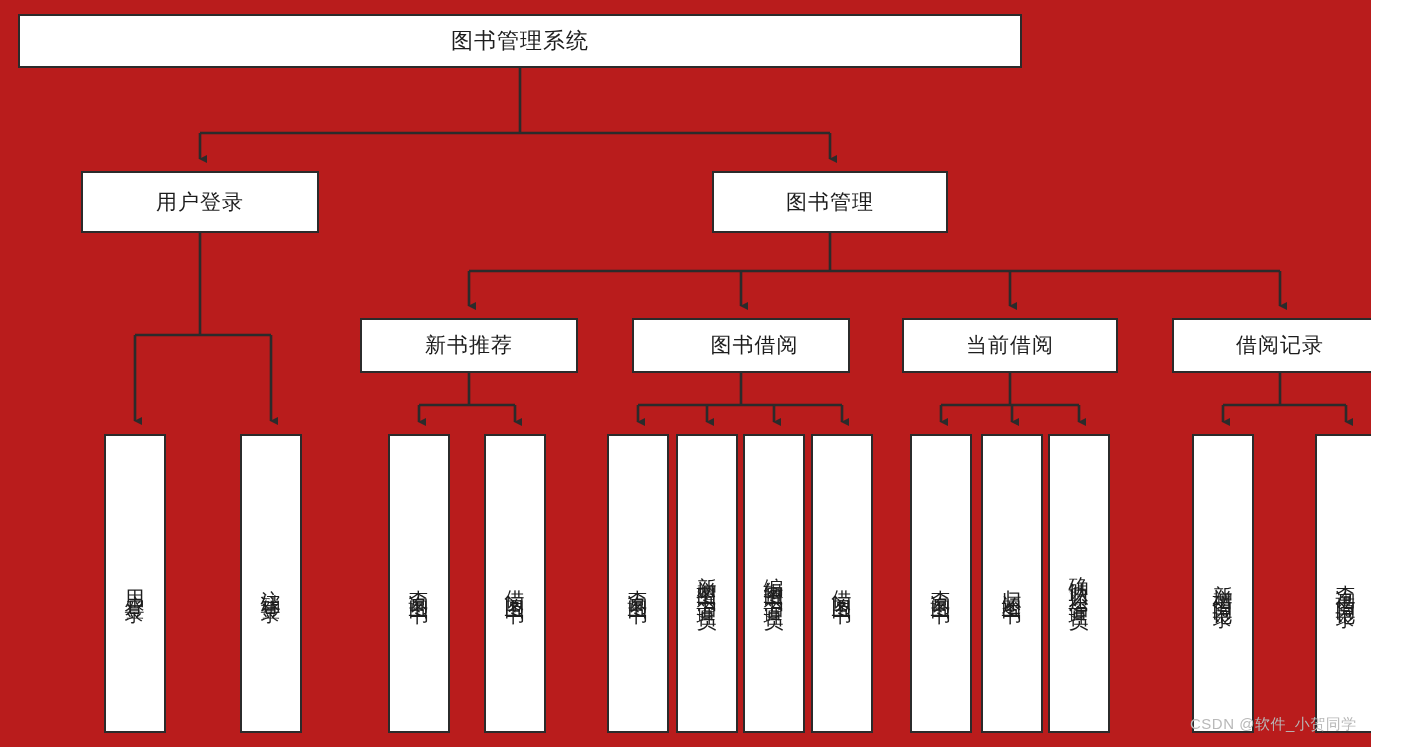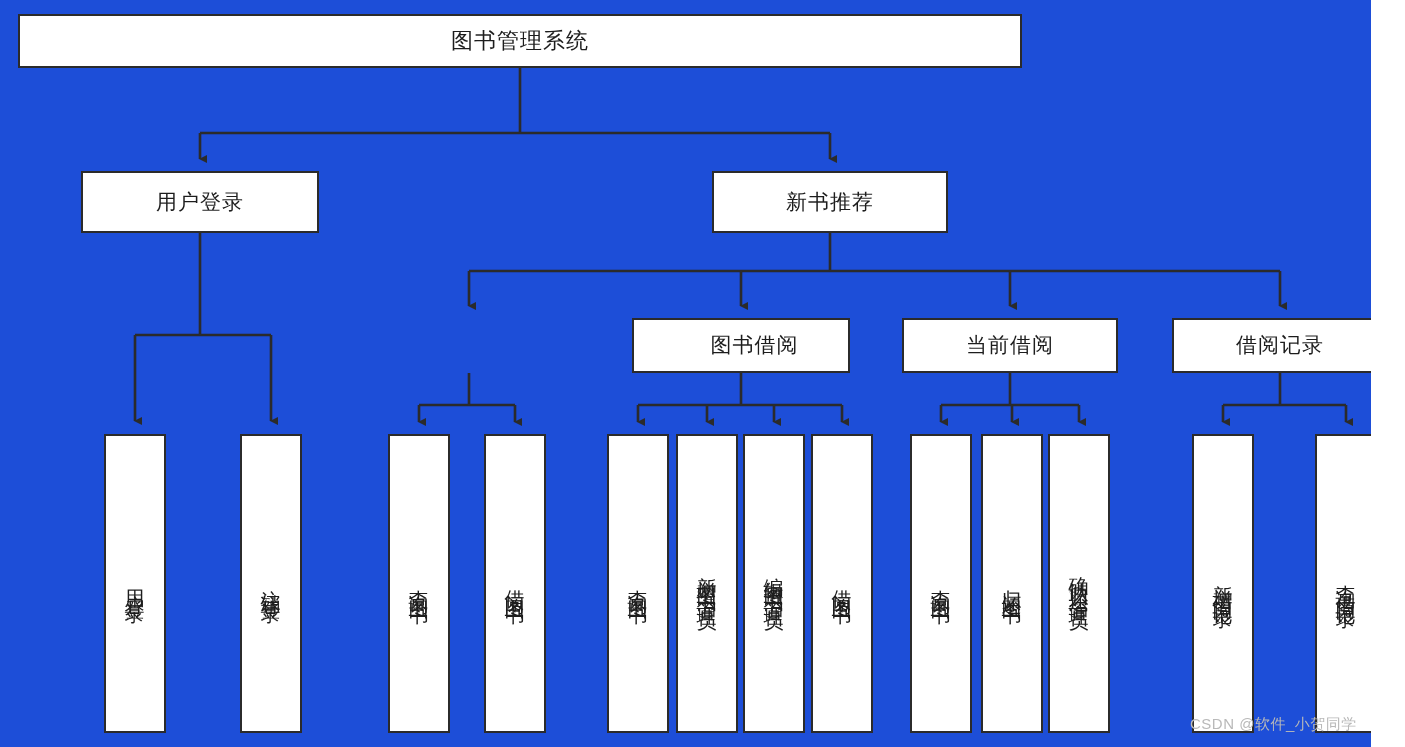--- a/index.html
+++ b/index.html
@@ -8,21 +8,21 @@
     background: #ffffff;
   }
   body {
     font-family: "Liberation Sans", "DejaVu Sans", sans-serif;
     color: #262626;
   }
   #canvas {
     position: relative;
     width: 1371px;
     height: 747px;
-    background: #1d4ed8;
+    background: #b91c1c;
     overflow: hidden;
   }
   #svg-layer {
     position: absolute;
     left: 0;
     top: 0;
     width: 1405px;
     height: 747px;
   }
   .node {
@@ -120,23 +120,26 @@
   </svg>
 
   <div class="node root" style="left:18px; top:14px; width:1004px; height:54px;">
     <span class="node-label">图书管理系统</span>
   </div>
 
   <div class="node" style="left:81px; top:171px; width:238px; height:62px;">
     <span class="node-label">用户登录</span>
   </div>
   <div class="node" style="left:712px; top:171px; width:236px; height:62px;">
+    <span class="node-label">图书管理</span>
+  </div>
+
+  <div class="node" style="left:360px; top:318px; width:218px; height:55px;">
     <span class="node-label">新书推荐</span>
   </div>
-
   <div class="node" style="left:632px; top:318px; width:218px; height:55px;padding-left:27px;">
     <span class="node-label">图书借阅</span>
   </div>
   <div class="node" style="left:1172px; top:318px; width:216px; height:55px;">
     <span class="node-label">借阅记录</span>
   </div>
   <div class="node" style="left:902px; top:318px; width:216px; height:55px;">
     <span class="node-label">当前借阅</span>
   </div>
 

